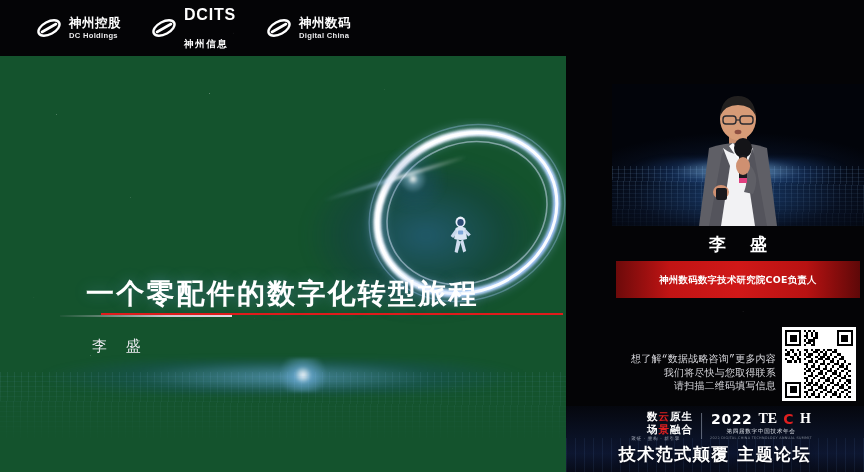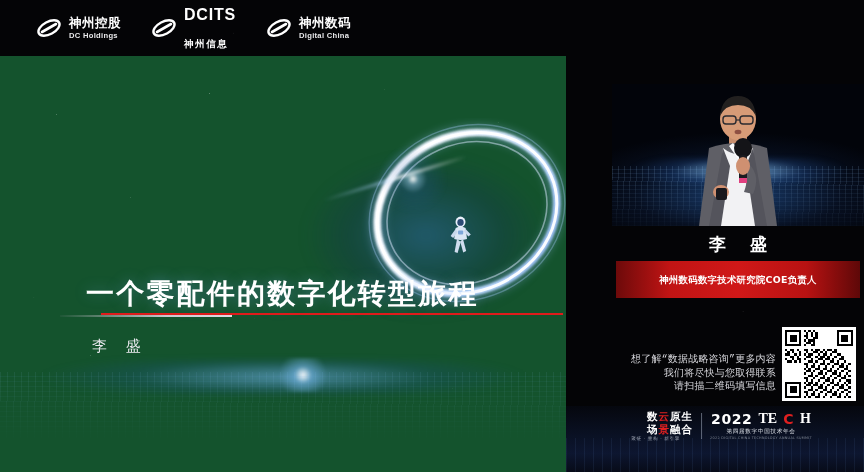--- a/index.html
+++ b/index.html
@@ -417,15 +417,16 @@
           <span>2022</span>
           <span class="tech">TE</span>
             <span class="o">C</span>
             <span class="tech">H</span>
         </div>
         <div class="ev-sub">第四届数字中国技术年会</div>
         <div class="ev-sub2">2022 DIGITAL CHINA TECHNOLOGY ANNUAL SUMMIT</div>
       </div>
     </div>
 
+    <div class="forum-title">技术范式颠覆  主题论坛</div>
   </div>
 
 </div>
 
 </body></html>

